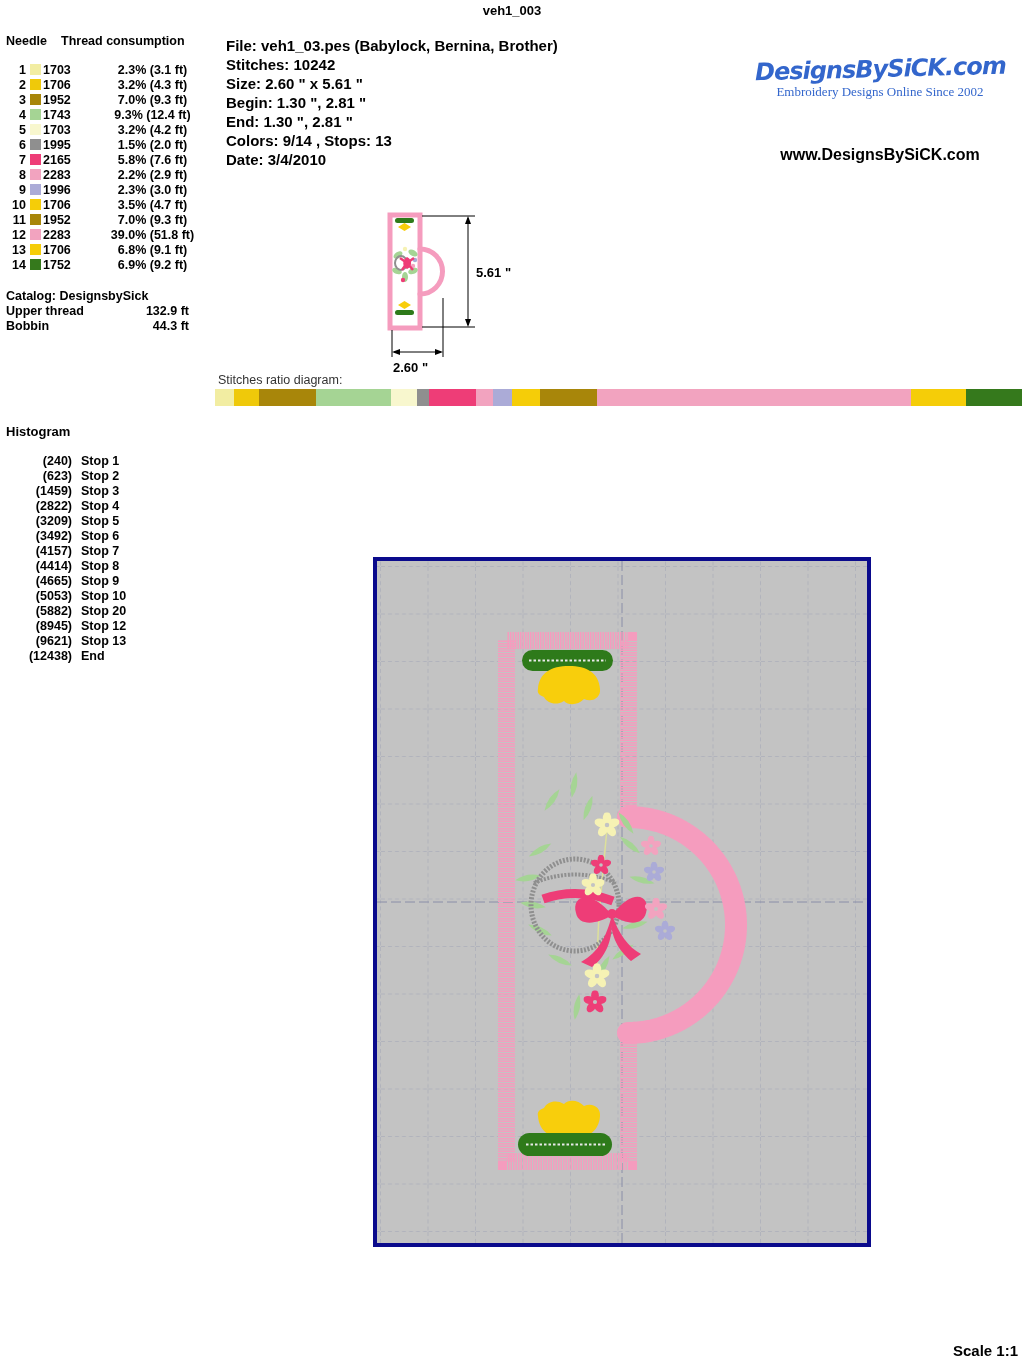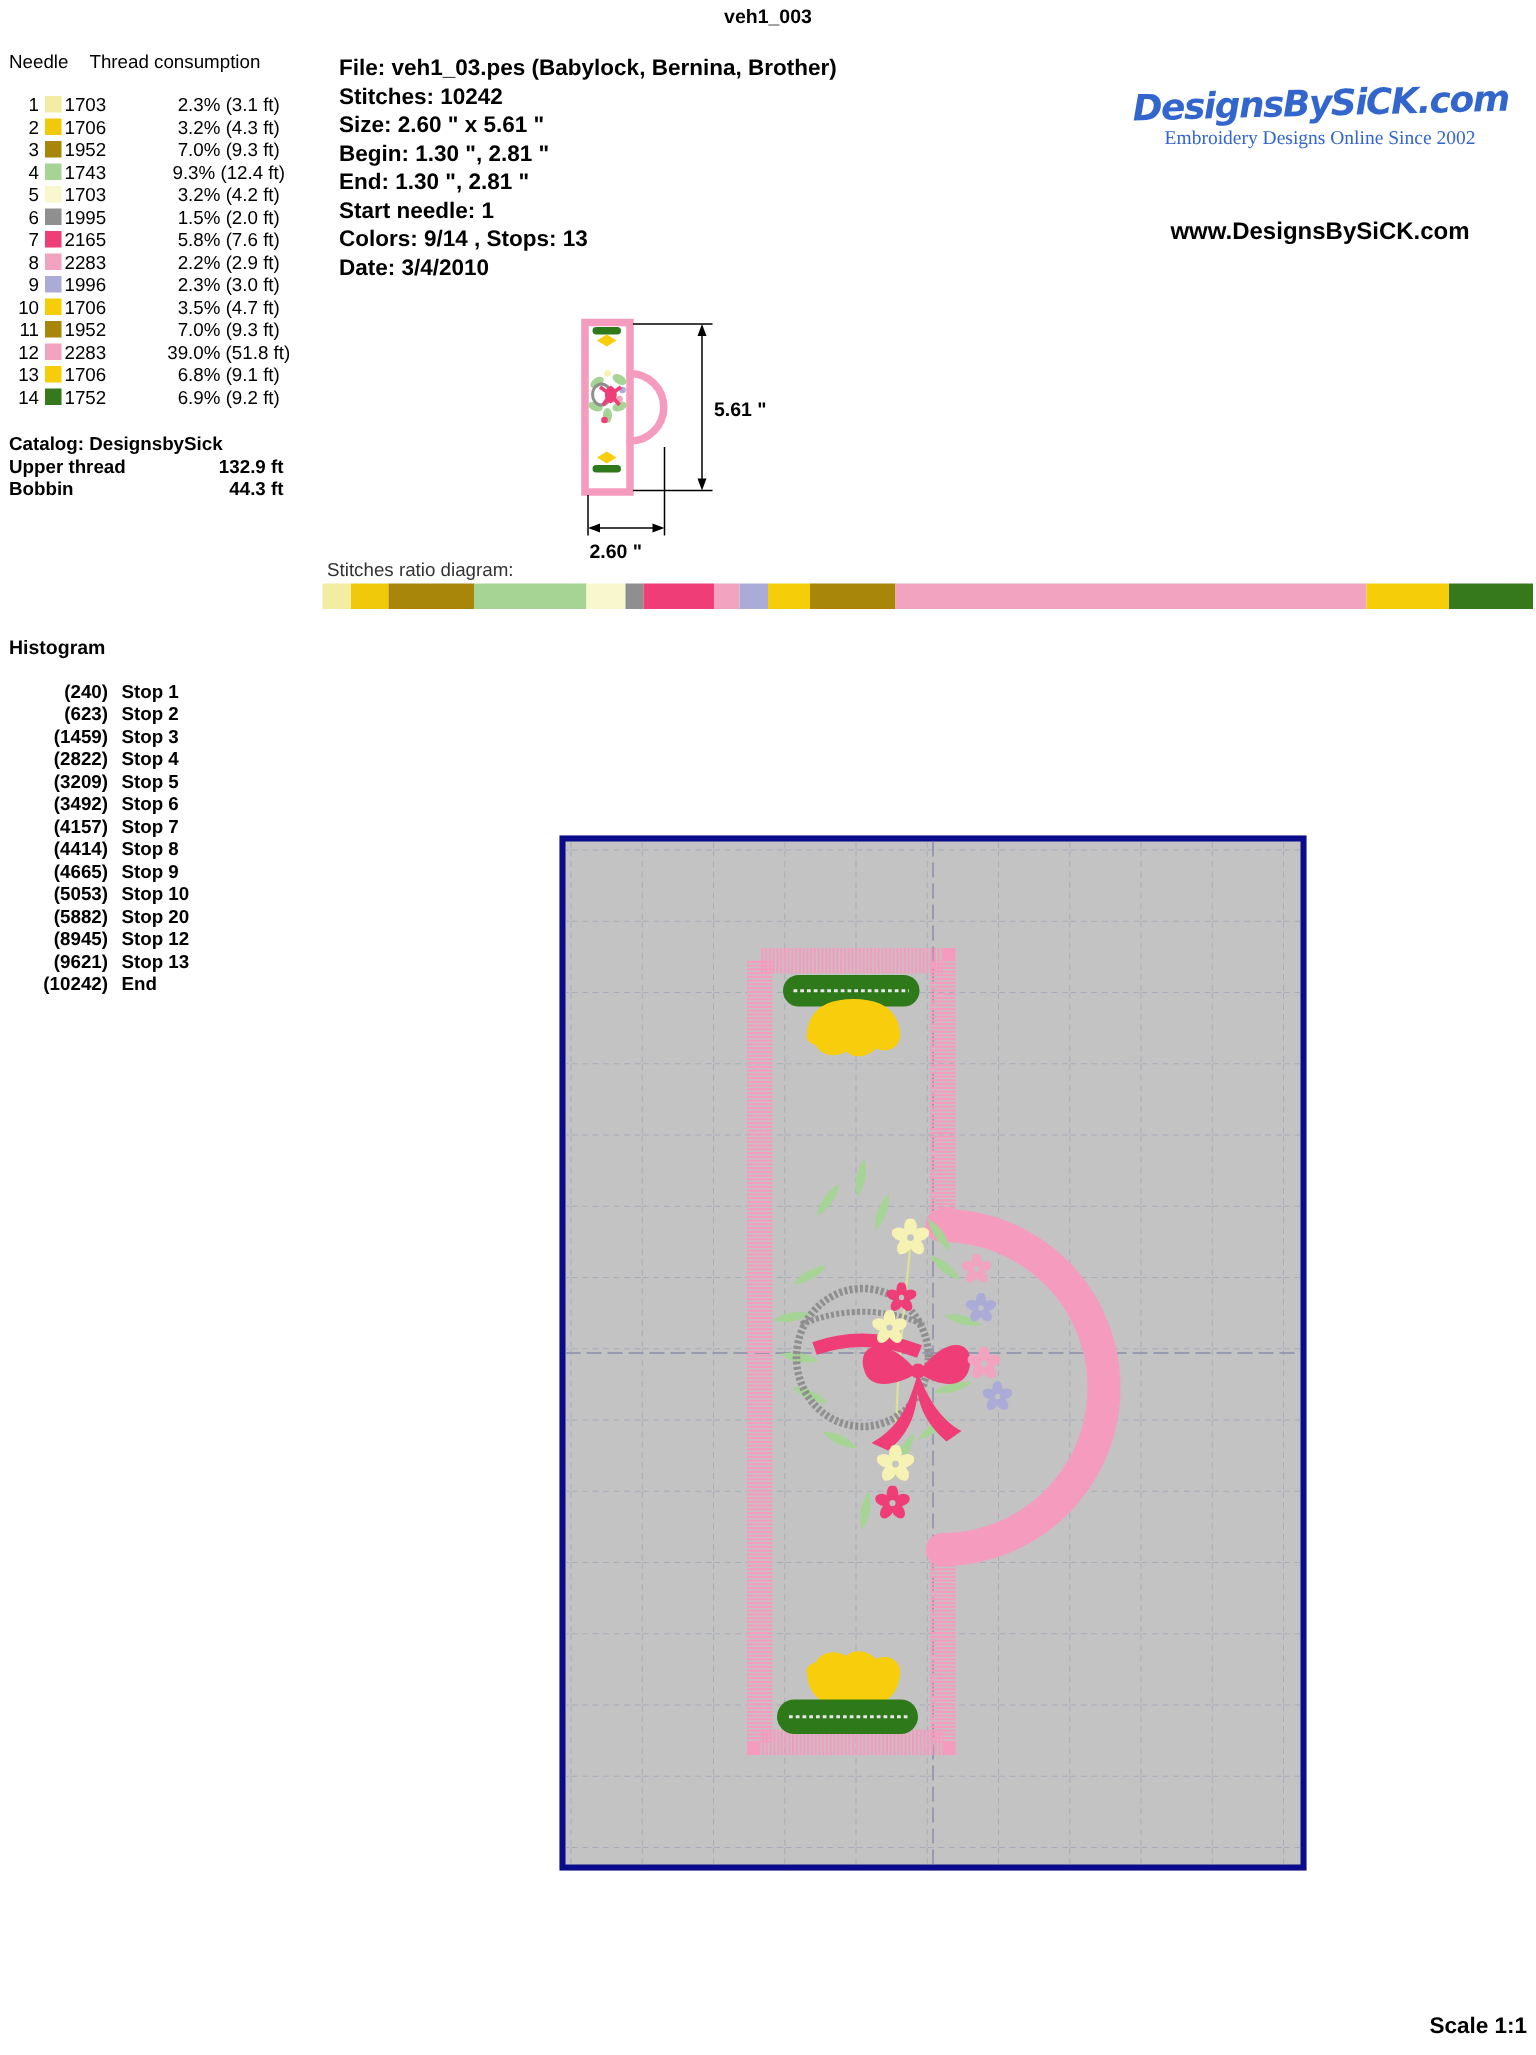--- a/index.html
+++ b/index.html
@@ -6,21 +6,21 @@
   body{
     width:1024px;height:1370px;position:relative;background:#ffffff;
     font-family:"Liberation Sans",sans-serif;color:#000;overflow:hidden;
   }
   .abs{position:absolute;}
 
   
   #page-title{left:0;top:3px;width:1024px;text-align:center;font-size:13px;font-weight:bold;}
 
   
-  #thread-table{left:6px;top:34px;width:210px;font-size:12.5px;font-weight:normal;}
+  #thread-table{left:6px;top:34px;width:210px;font-size:12.5px;font-weight:bold;}
   #thread-header{display:flex;gap:14px;margin-bottom:14px;}
   .thread-row{display:flex;align-items:center;height:15px;}
   .t-num{width:20px;text-align:right;}
   .t-swatch{width:11px;height:11px;margin-left:4px;display:inline-block;}
   .t-code{width:46px;margin-left:2px;}
   .t-pct{flex:1;text-align:center;}
 
   
   #totals{left:6px;top:289px;width:183px;font-size:12.5px;font-weight:bold;line-height:15px;}
   .tot-line{display:flex;}
@@ -168,21 +168,20 @@
     <span>44.3 ft</span>
   </div>
 </div>
 
 <div class="abs" id="file-info">
   <div>File: veh1_03.pes  (Babylock, Bernina, Brother)</div>
   <div>Stitches: 10242</div>
   <div>Size: 2.60 " x 5.61 "</div>
   <div>Begin: 1.30 ", 2.81 "</div>
   <div>End: 1.30 ", 2.81 "</div>
-  <div>Start needle: 1</div>
   <div>Colors: 9/14 , Stops: 13</div>
   <div>Date: 3/4/2010</div>
 </div>
 
 <div class="abs" id="brand">
   <div id="brand-logo">DesignsBySiCK.com</div>
   <div id="brand-tag">Embroidery Designs Online Since 2002</div>
 </div>
 <div class="abs" id="brand-url">www.DesignsBySiCK.com</div>
 
@@ -296,21 +295,21 @@
     </div>
     <div class="hist-row">
       <span class="h-count">(8945)</span>
       <span class="h-label">Stop 12</span>
     </div>
     <div class="hist-row">
       <span class="h-count">(9621)</span>
       <span class="h-label">Stop 13</span>
     </div>
     <div class="hist-row">
-      <span class="h-count">(10242)</span>
+      <span class="h-count">(12438)</span>
       <span class="h-label">End</span>
     </div>
   </div>
 
 <div class="abs" id="preview">
   <svg width="490" height="682" viewBox="0 0 490 682">
     <defs>
       <pattern id="grid" width="47.5" height="47.5" patternUnits="userSpaceOnUse" patternTransform="translate(4,6)">
         <path d="M 47.5 0 V 47.5 M 0 47.5 H 47.5" fill="none" stroke="#9FA3B5" stroke-width="1" stroke-dasharray="4 3"></path>
       </pattern>

